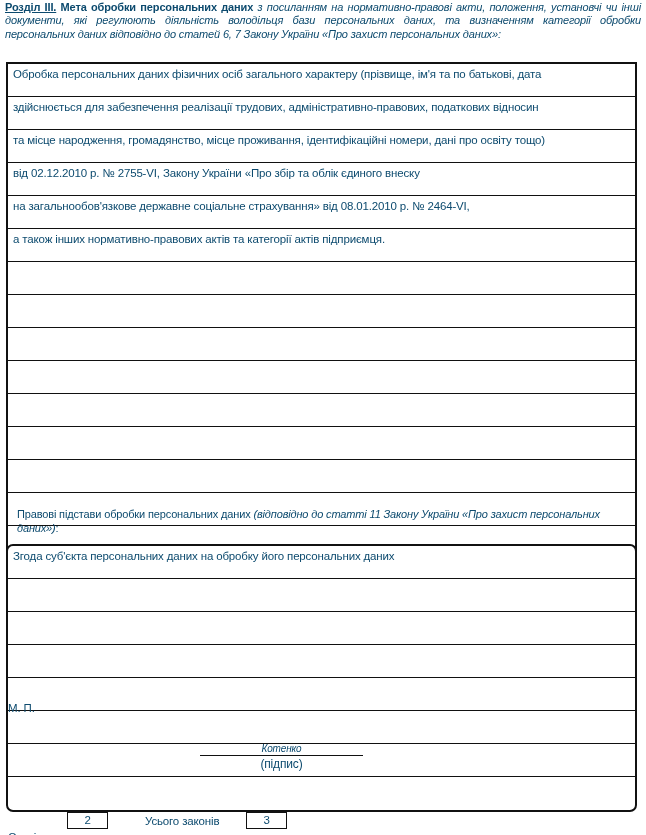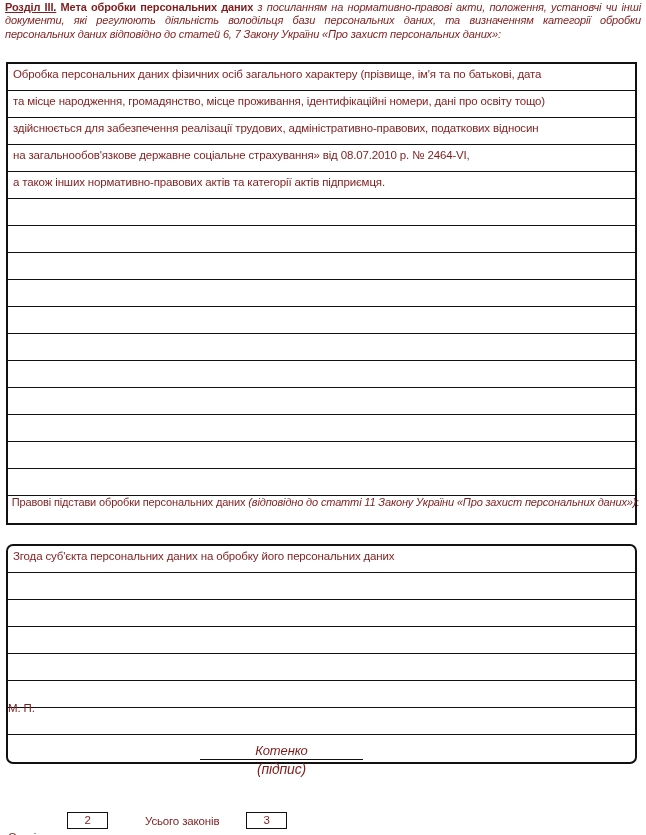--- a/index.html
+++ b/index.html
@@ -1,73 +1,73 @@
 <!DOCTYPE html>
 <html><head>
 <meta charset="utf-8">
 <style>
   html,body{margin:0;padding:0;background:#ffffff;}
   .page{
     position:relative;
     width:646px;height:835px;
     background:#ffffff;
-    color:#7f1d1d;
+    color:#0c4a6e;
     font-family:"Liberation Sans","DejaVu Sans",sans-serif;
     letter-spacing:-0.15px;
     overflow:hidden;
   }
   .b{font-weight:bold;}
   .i{font-style:italic;}
   .u{text-decoration:underline;}
   .header{
     position:absolute;top:1px;left:5px;right:5px;
     font-size:11px;line-height:13.4px;
     text-align:justify;
     margin:0;
   }
   .legal{
     position:absolute;top:496px;left:5px;right:0;
     font-size:11px;line-height:13.5px;
-    text-align:center;
-    margin:0;
+    text-align:left;
+    margin:12px;
   }
   .ruled-table{
     position:absolute;left:6px;width:631px;
     border:2px solid #111;
     box-sizing:border-box;
     background:#fff;
   }
   .t1{top:62px;}
   .t2{top:544px;border-radius:7px;}
   .ruled-row{
-    height:27px;
+    height:33px;
     box-sizing:border-box;
     border-bottom:1.5px solid #111;
     font-size:11.5px;
     line-height:20px;
     padding-left:5px;
     white-space:nowrap;
     overflow:hidden;
   }
   .ruled-row:last-child{border-bottom:none;}
   .seal{
     position:absolute;top:702px;left:8px;
     font-size:11.5px;
   }
   .sig-block{
     position:absolute;top:743px;left:200px;width:163px;
     text-align:center;
   }
   .sig-name{
-    font-size:13px;font-style:italic;
+    font-size:10px;font-style:italic;
     border-bottom:1.5px solid #111;
     padding-bottom:1px;
   }
   .sig-caption{
-    font-size:14px;font-style:italic;
+    font-size:12px;
     padding-top:1px;
   }
   .footer{
     position:absolute;top:810px;left:0;right:0;height:25px;
     font-size:11.5px;
   }
   .footer .flabel{position:absolute;top:5px;}
   .flabel.l1{left:8px;margin-top:16px;}
   .flabel.l2{left:145px;}
   .numbox{
@@ -88,23 +88,24 @@
 <div class="page">
 
   <p class="header">
     <span class="b u">Розділ III.</span>
     <span class="b">Мета обробки персональних даних</span>
     <span class="i">з посиланням на нормативно-правові акти, положення, установчі чи інші документи, які регулюють діяльність володільця бази персональних даних, та визначенням категорії обробки персональних даних відповідно до статей 6, 7 Закону України «Про захист персональних даних»:</span>
   </p>
 
   <div class="ruled-table t1">
       <div class="ruled-row">Обробка персональних даних фізичних осіб загального характеру (прізвище, ім'я та по батькові, дата</div>
+      <div class="ruled-row">здійснюється для забезпечення реалізації трудових, адміністративно-правових, податкових відносин</div>
       <div class="ruled-row">та місце народження, громадянство, місце проживання, ідентифікаційні номери, дані про освіту тощо)</div>
-      <div class="ruled-row">здійснюється для забезпечення реалізації трудових, адміністративно-правових, податкових відносин</div>
-      <div class="ruled-row">на загальнообов'язкове державне соціальне страхування» від 08.07.2010 р. № 2464-VI,</div>
+      <div class="ruled-row">від 02.12.2010 р. № 2755-VI, Закону України «Про збір та облік єдиного внеску</div>
+      <div class="ruled-row">на загальнообов'язкове державне соціальне страхування» від 08.01.2010 р. № 2464-VI,</div>
       <div class="ruled-row">а також інших нормативно-правових актів та категорії актів підприємця.</div>
       <div class="ruled-row"></div>
       <div class="ruled-row"></div>
       <div class="ruled-row"></div>
       <div class="ruled-row"></div>
       <div class="ruled-row"></div>
       <div class="ruled-row"></div>
       <div class="ruled-row"></div>
       <div class="ruled-row"></div>
       <div class="ruled-row"></div>

